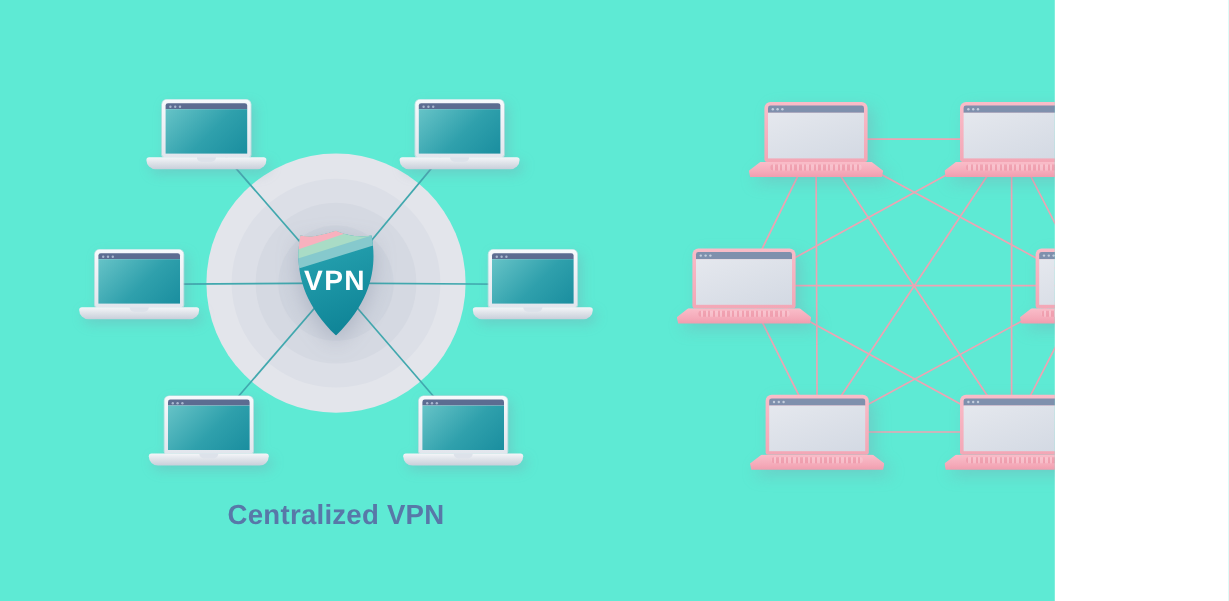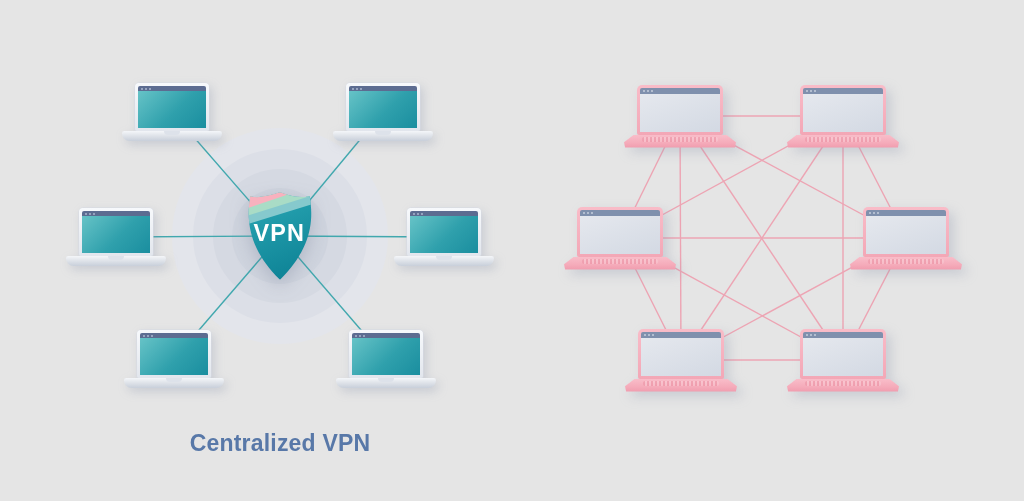--- a/index.html
+++ b/index.html
@@ -1,19 +1,19 @@
 <!DOCTYPE html>
 <html><head>
 <meta charset="utf-8">
 <style>
   html,body{margin:0;padding:0;}
   .stage{
     position:relative;
-    width:1024px;height:501px;
-    background:#e5e5e5;
+    width:879px;height:501px;
+    background:#5eead4;
     overflow:hidden;
     font-family:"Liberation Sans", sans-serif;
   }
   svg.underlay{position:absolute;left:0;top:0;z-index:0;}
 
   
   .laptop{position:absolute;display:flex;flex-direction:column;align-items:center;z-index:2;}
   .laptop .screen{box-sizing:border-box;}
   .laptop .titlebar{display:flex;align-items:center;gap:2px;padding-left:3px;}
   .laptop .dot{width:2px;height:2px;border-radius:50%;}
@@ -43,21 +43,21 @@
     border-radius:2px;
     background:repeating-linear-gradient(90deg,rgba(232,138,156,.45) 0 2px,rgba(255,255,255,.18) 2px 4px);}
 
   
   .shield-wrap{position:absolute;left:241px;top:188px;width:78px;height:96px;z-index:3;
     filter:drop-shadow(0 6px 9px rgba(90,100,130,.28));}
   .shield-text{font-family:"Liberation Sans", sans-serif;font-weight:bold;
     fill:#ffffff;font-size:30px;letter-spacing:1.5px;}
 
   
-  .caption{position:absolute;top:430px;width:400px;text-align:center;
+  .caption{position:absolute;top:416px;width:400px;text-align:center;
     font-size:23px;font-weight:bold;color:#5878a8;letter-spacing:.2px;z-index:4;}
   .caption.left{left:80px;}
   .caption.right{left:586px;}
 </style>
 </head>
 <body>
 
 <div class="stage">
 
   <svg class="underlay" width="1024" height="501" viewBox="0 0 1024 501">

